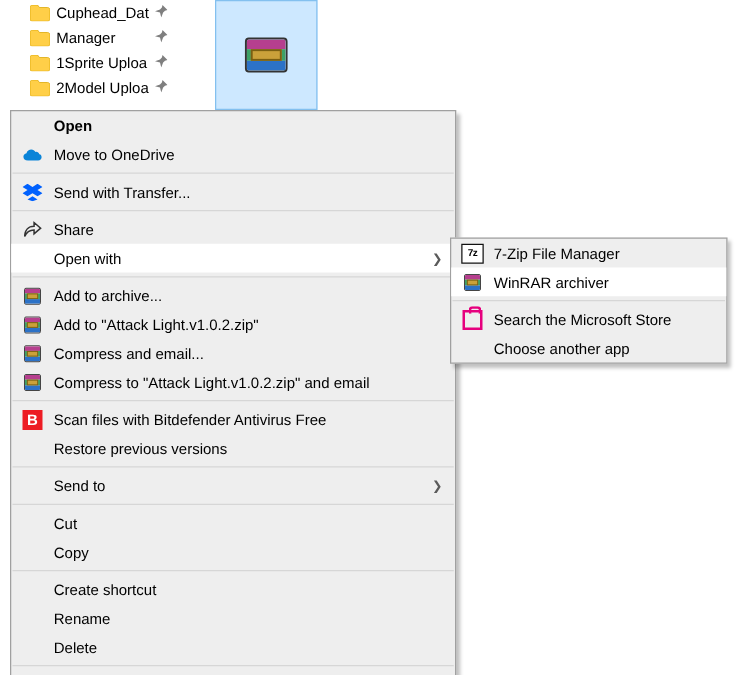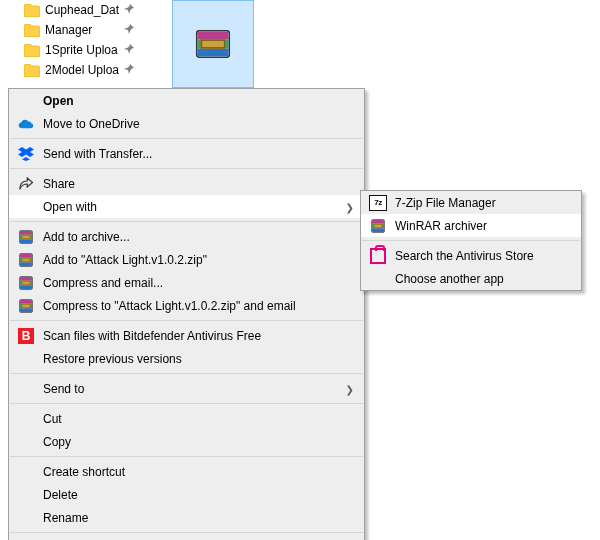--- a/index.html
+++ b/index.html
@@ -232,26 +232,26 @@
         <span class="mi sp"></span>
         <span class="lbl">Copy</span>
       </div>
     <div class="sep"></div>
     <div class="row">
         <span class="mi sp"></span>
         <span class="lbl">Create shortcut</span>
       </div>
     <div class="row">
         <span class="mi sp"></span>
+        <span class="lbl">Rename</span>
+      </div>
+    <div class="row">
+        <span class="mi sp"></span>
         <span class="lbl">Delete</span>
       </div>
-    <div class="row">
-        <span class="mi sp"></span>
-        <span class="lbl">Rename</span>
-      </div>
     <div class="sep"></div>
     <div class="row">
         <span class="mi sp"></span>
       </div>
   </div>
 
   <div class="menu menu-sub">
     <div class="row">
       <span class="mi">
           <span class="ic-7z">7z</span>
@@ -269,21 +269,21 @@
             <span class="belt"></span>
           </span>
         </span>
       <span class="lbl">WinRAR archiver</span>
     </div>
     <div class="sep"></div>
     <div class="row">
       <span class="mi">
           <span class="ic-store"></span>
         </span>
-      <span class="lbl">Search the Antivirus Store</span>
+      <span class="lbl">Search the Microsoft Store</span>
     </div>
     <div class="row">
         <span class="mi sp"></span>
         <span class="lbl">Choose another app</span>
       </div>
   </div>
 
 </div>
 
 </body></html>

